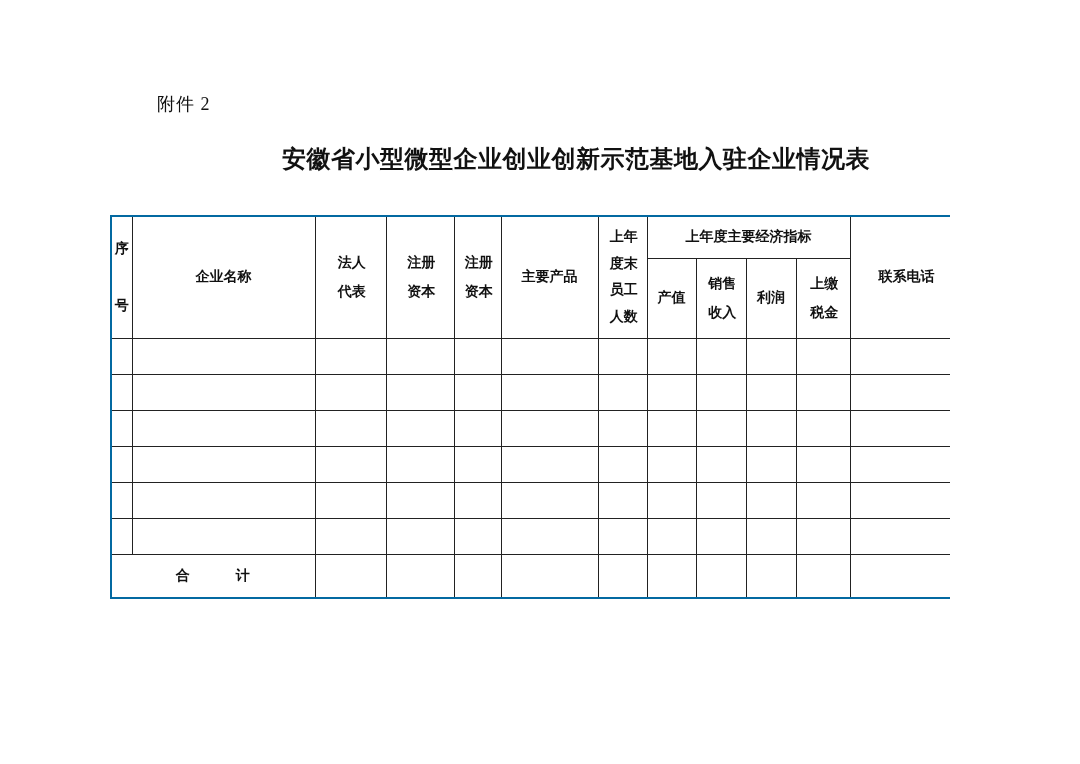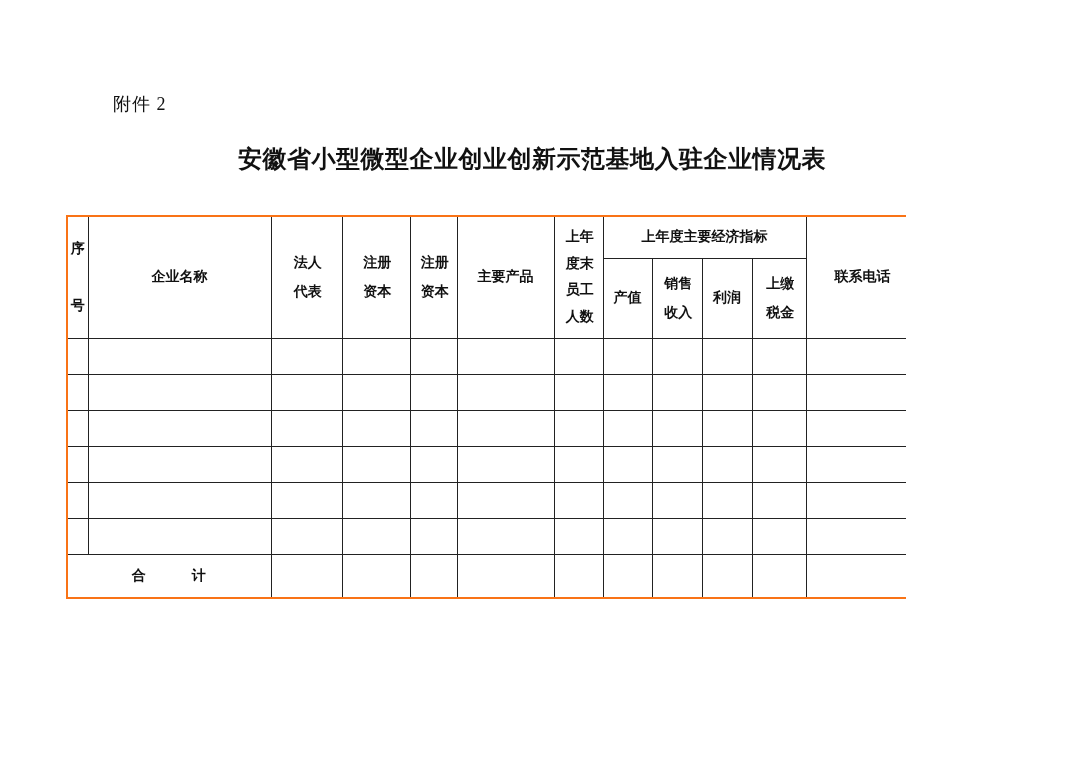--- a/index.html
+++ b/index.html
@@ -8,20 +8,21 @@
     background: #ffffff;
     font-family: "Liberation Serif", "DejaVu Serif", serif;
     color: #111111;
   }
   .page {
     position: relative;
     width: 906px;
     height: 764px;
     background: #ffffff;
     overflow: hidden;
+    margin-left: 44px;
   }
   .content {
     position: absolute;
     left: 66px;
     top: 0;
     width: 932px;
     height: 764px;
   }
   .attachment {
     position: absolute;
@@ -53,21 +54,21 @@
     justify-content: space-between;
     font-size: 15px;
   }
   table.form {
     position: absolute;
     top: 215px;
     left: 0;
     width: 932px;
     border-collapse: collapse;
     table-layout: fixed;
-    border: 2px solid #f97316;
+    border: 2px solid #0369a1;
   }
   .form th, .form td {
     border: 1px solid #222222;
     padding: 0;
     text-align: center;
     vertical-align: middle;
     font-size: 14px;
     font-weight: bold;
     overflow: hidden;
   }

